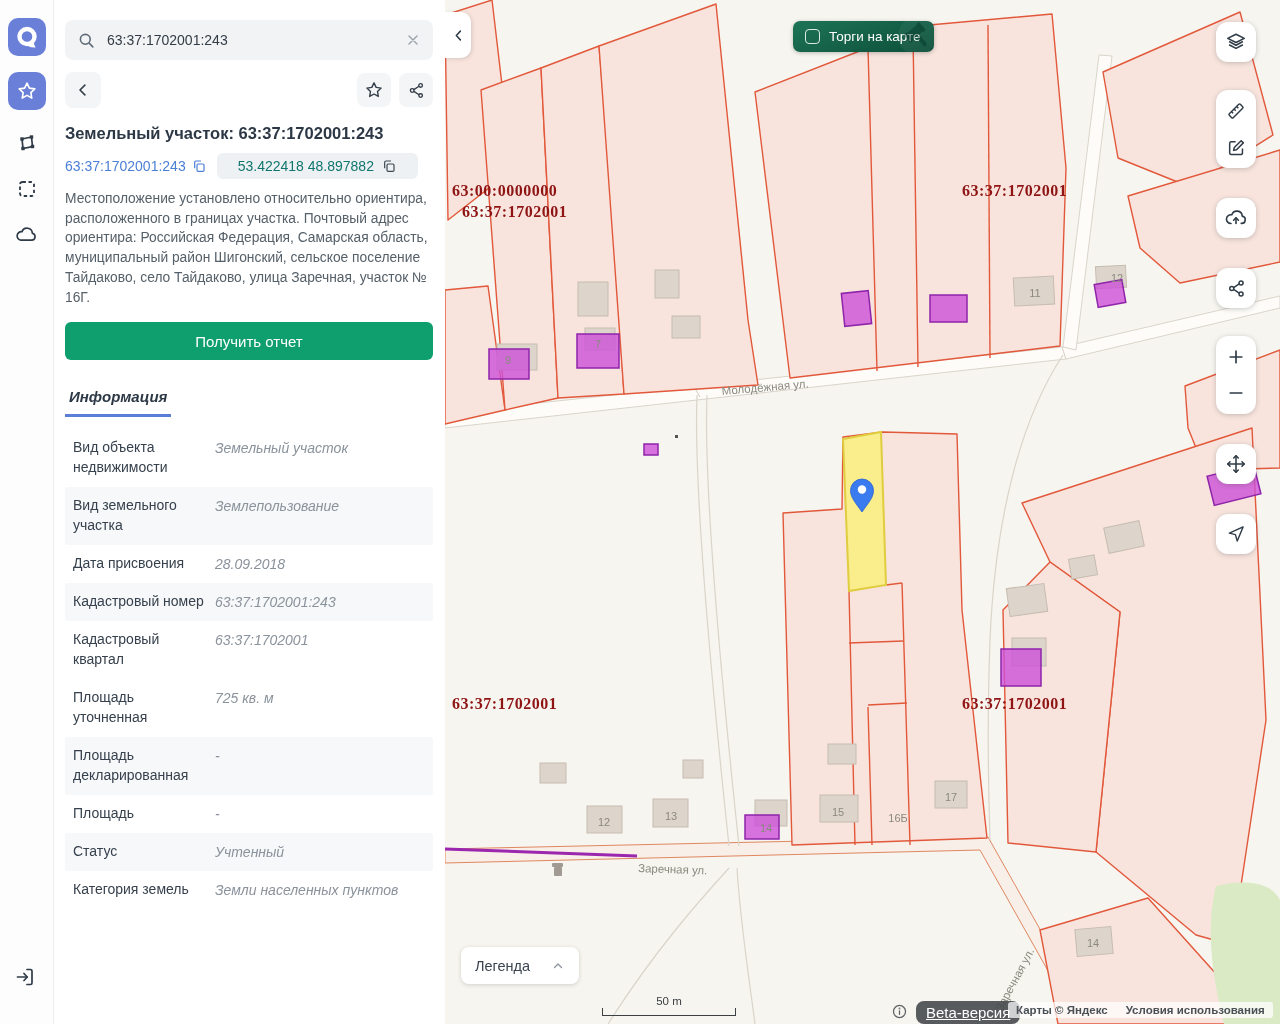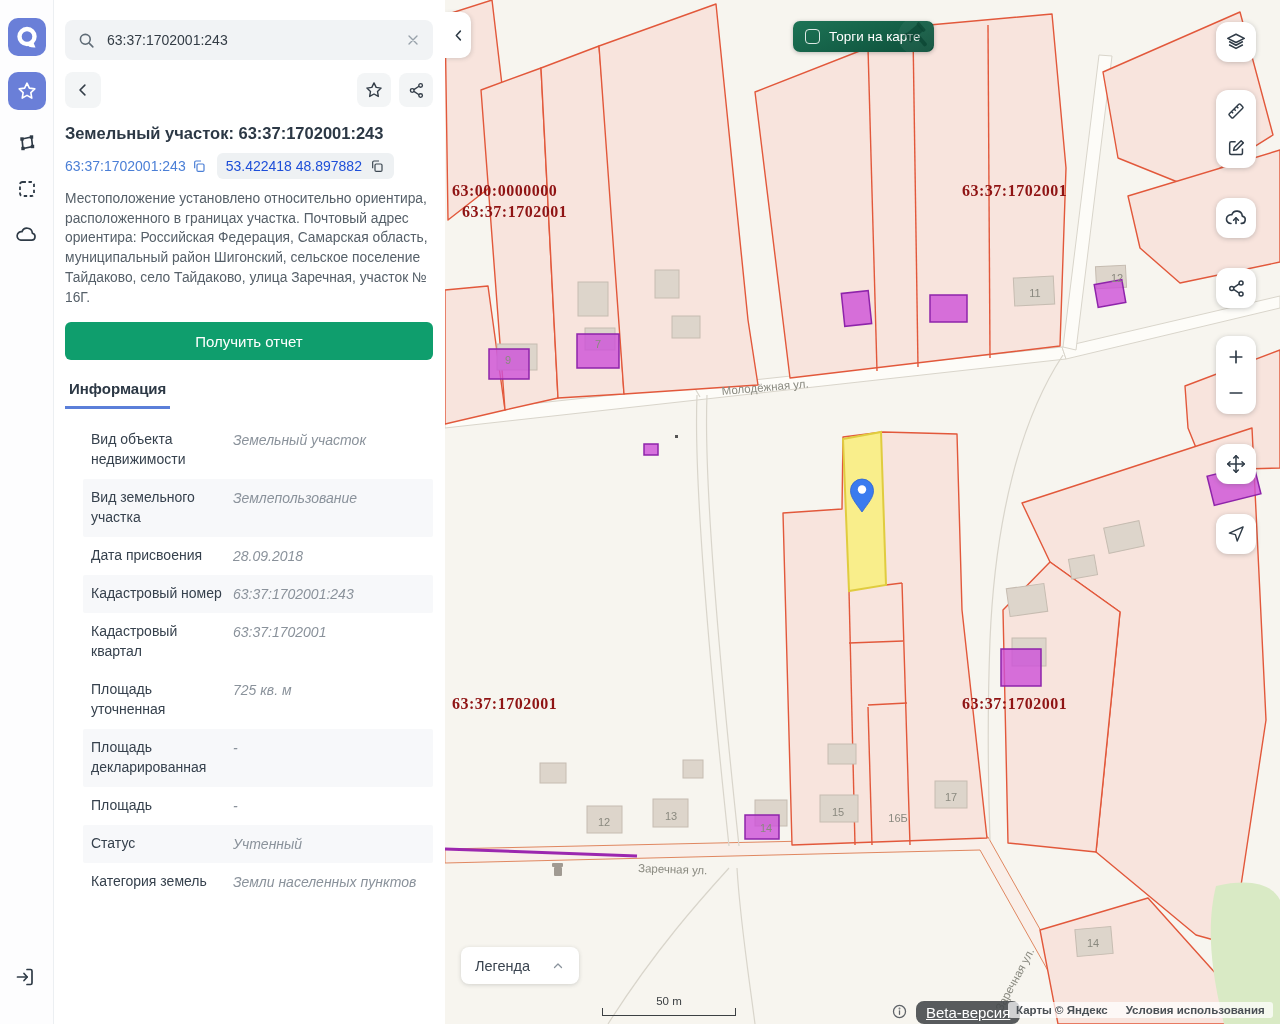--- a/index.html
+++ b/index.html
@@ -26,30 +26,30 @@
          color:#333c45;font-family:inherit;}
   #searchbar .clear{color:#98a1aa;cursor:pointer;display:flex;}
   #navrow{margin-top:12px;display:flex;align-items:center;}
   .sq-btn{width:36px;height:36px;background:#f3f5f6;border-radius:8px;display:flex;
          align-items:center;justify-content:center;color:#333d48;cursor:pointer;}
   #navrow .spacer{flex:1;}
   #navrow .sq-btn + .sq-btn{margin-left:8px;}
   #obj-title{margin-top:16px;font-size:16.5px;font-weight:bold;color:#2c3845;}
   #badges{margin-top:10px;display:flex;align-items:center;gap:10px;}
   .cad-link{color:#4b7fd6;font-size:14px;display:flex;align-items:center;gap:5px;cursor:pointer;}
-  .coord-badge{background:#eef1f3;border-radius:6px;padding:5px 9px;font-size:14px;color:#1d4ed8;
+  .coord-badge{background:#eef1f3;border-radius:6px;padding:5px 21px;font-size:14px;color:#0f766e;
          display:flex;align-items:center;gap:7px;}
   #descr{margin-top:10px;font-size:13.8px;line-height:1.43;color:#566069;}
   #report-btn{margin-top:15px;width:100%;height:38px;background:#0f9e6d;border:none;
          border-radius:6px;color:#fff;font-size:15px;font-family:inherit;cursor:pointer;}
-  #tabrow{margin-top:20px;}
+  #tabrow{margin-top:28px;font-style:italic;}
   #tab-info{display:inline-block;font-size:15px;font-weight:bold;color:#2c3845;
          padding:0 4px 9px 4px;border-bottom:3px solid #5b7fd9;cursor:pointer;}
   #info-table{margin-top:12px;}
-  .irow{display:flex;padding:9px 8px;border-radius:2px;margin-left:18px;}
+  .irow{display:flex;padding:9px 8px;border-radius:2px;}
   .irow.alt{background:#f7f8fa;}
   .irow .lbl{width:132px;min-width:132px;margin-right:10px;font-size:14px;color:#36414d;line-height:1.42;}
   .irow .val{flex:1;font-size:14px;color:#8a929b;line-height:1.45;font-style:italic;}
   .irow .val a{display:inline-block;margin-top:6px;color:#4b7fd6;}
 
   
   #map{position:absolute;left:445px;top:0;width:835px;height:1024px;background:#f7f5ef;overflow:hidden;}
   #map-svg{position:absolute;left:0;top:0;}
   .parcel{fill:#f8e4dd;stroke:#e2583b;stroke-width:1.4;stroke-linejoin:round;}
   .pline{fill:none;stroke:#e2583b;stroke-width:1.4;}

